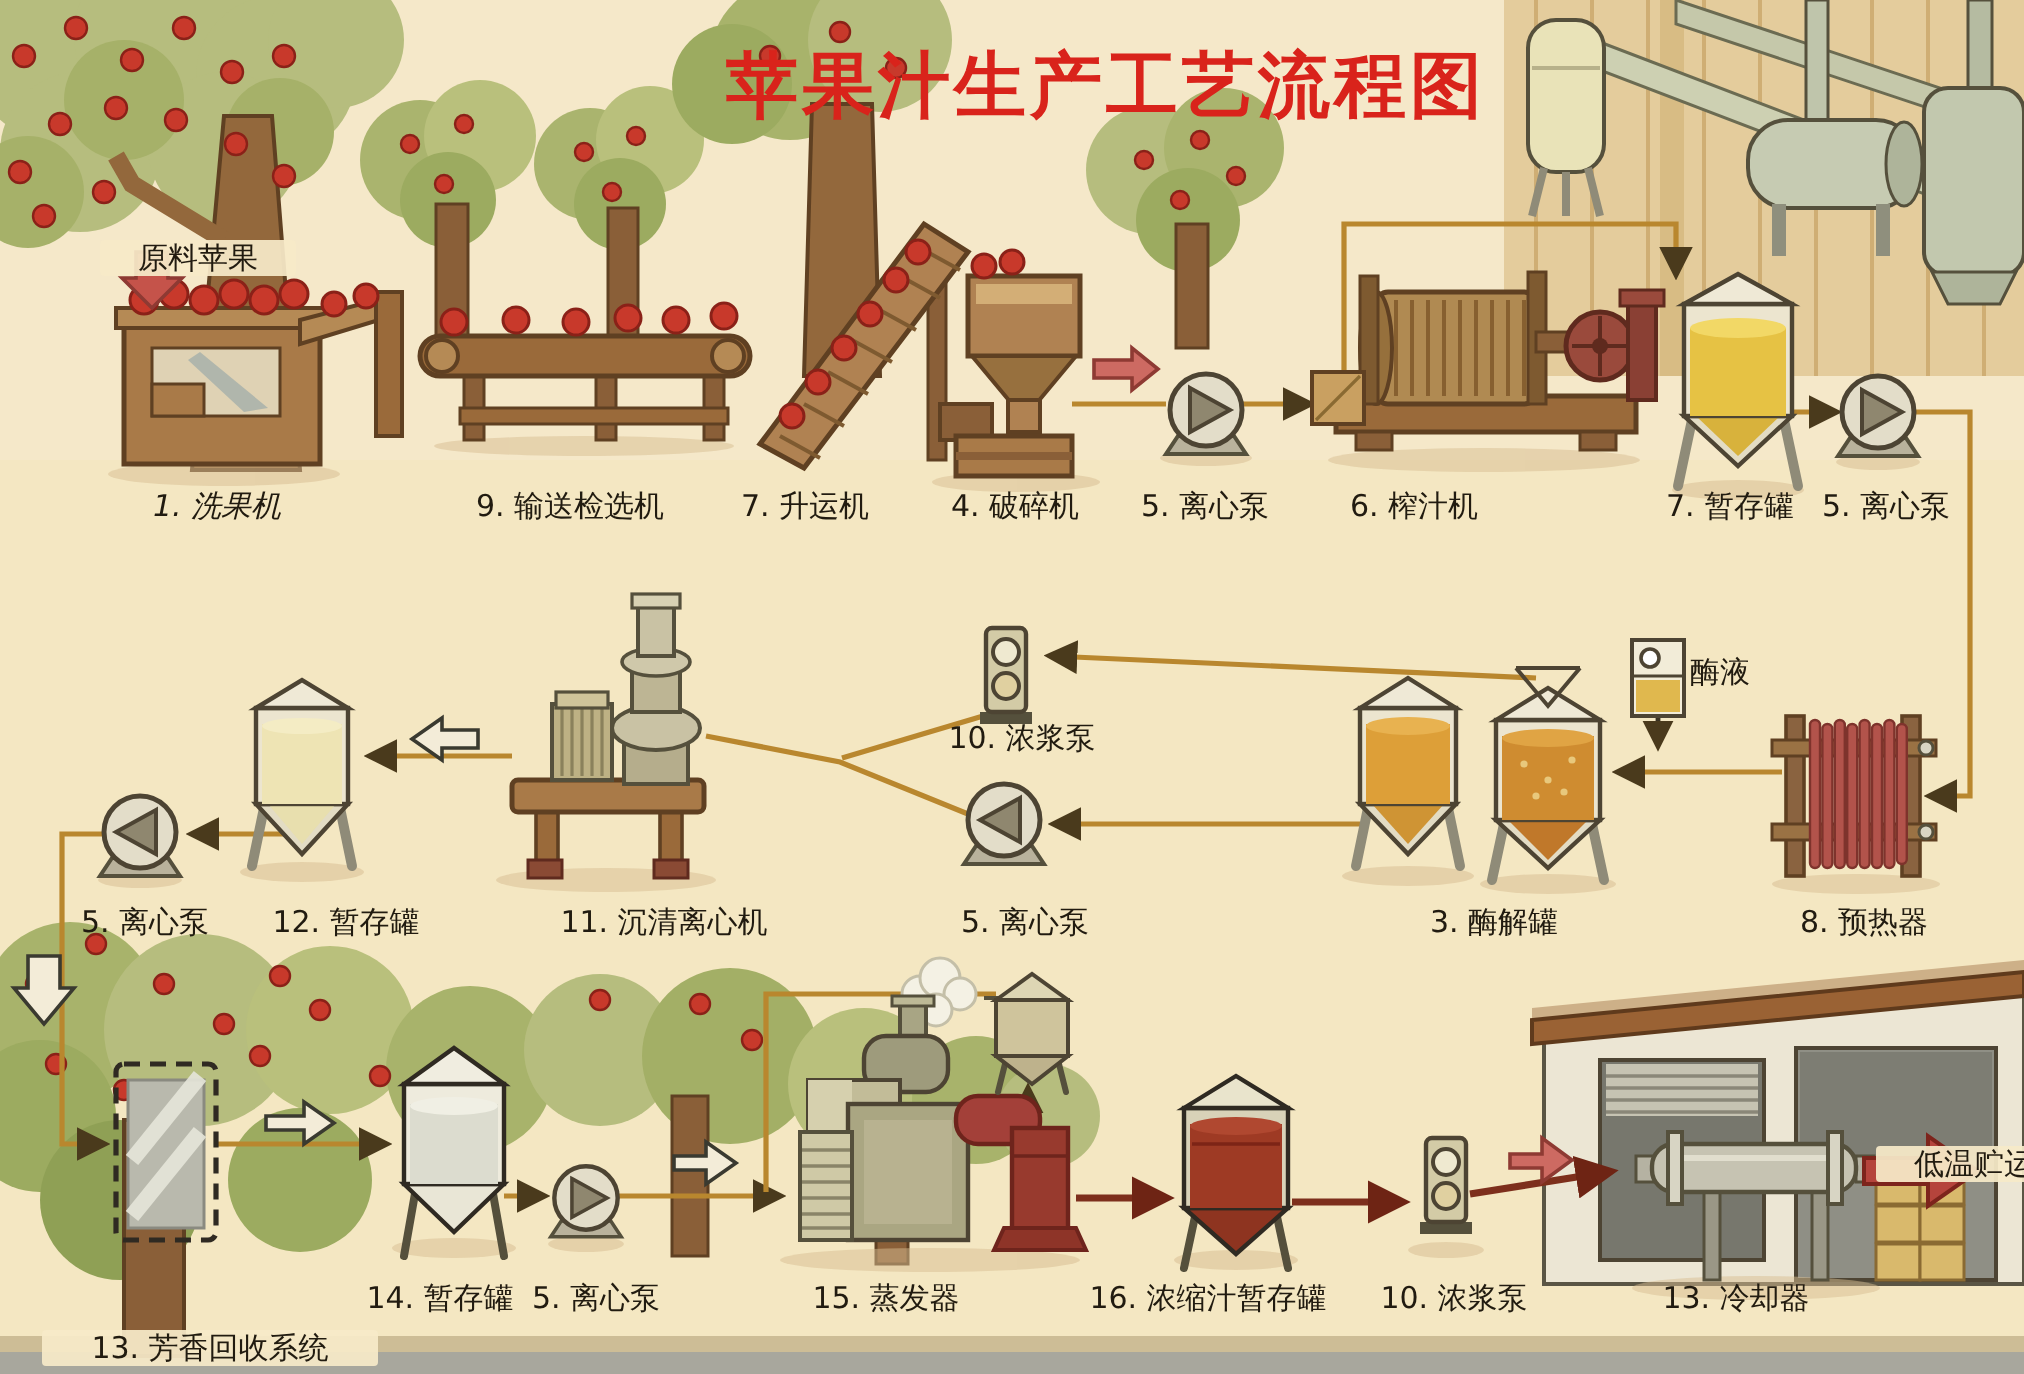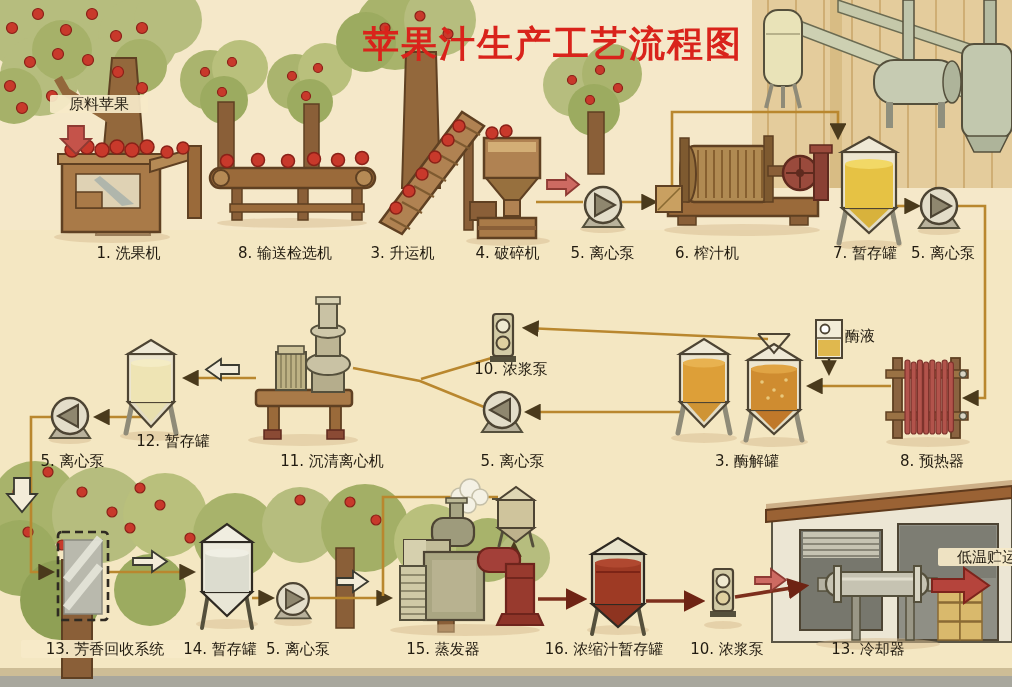--- a/index.html
+++ b/index.html
@@ -4,21 +4,21 @@
 <style>
   html,body{margin:0;padding:0;background:#888;}
   .stage{position:relative;width:1012px;height:687px;overflow:hidden;
          background:#f4e7c2;font-family:"DejaVu Sans","Liberation Sans",sans-serif;}
   .stage svg{position:absolute;left:0;top:0;}
   .page-title{position:absolute;left:336px;top:24px;width:322px;margin:0;
       text-align:center;font-size:36px;line-height:40px;font-weight:bold;
       color:#d9231b;letter-spacing:2px;white-space:nowrap;padding-left:27px;}
   .lbl{position:absolute;font-size:15px;line-height:18px;color:#211b10;
        text-align:center;white-space:nowrap;font-weight:500;}
-  .chip{background:rgba(246,234,200,.93);padding:0 19px;border-radius:2px;}
+  .chip{background:rgba(246,234,200,.93);padding:0 19px;border-radius:2px;margin-top:25px;}
 </style>
 </head>
 <body>
 
 <div class="stage">
 
 <svg width="1012" height="687" viewBox="0 0 1012 687">
 <defs>
   <marker id="mG" viewBox="0 0 10 10" refX="7.5" refY="5" markerWidth="6.5" markerHeight="6.5" orient="auto">
     <path d="M0,0 L10,5 L0,10 Z" fill="#4a3a1c"></path>
@@ -575,31 +575,31 @@
   <path d="M932,579 H964 V568 L989,585.5 L964,603 V592 H932 Z" fill="#b5443c" stroke="#7d241c" stroke-width="2"></path>
 </g>
 </svg>
 
 <h1 class="page-title">苹果汁生产工艺流程图</h1>
 
 <span class="lbl chip" style="left:50px;top:95px;">原料苹果</span>
 <span class="lbl" style="left:845px;top:327px;">酶液</span>
 <span class="lbl chip" style="left:938px;top:548px;">低温贮运</span>
 
-<span class="lbl" style="left:76px;top:244px;width:105px;">1. 洗果机</span>
-<span class="lbl" style="left:225px;top:244px;width:120px;">8. 输送检选机</span>
-<span class="lbl" style="left:355px;top:244px;width:95px;">3. 升运机</span>
+<span class="lbl" style="left:56px;top:244px;width:105px;font-style:italic;">1. 洗果机</span>
+<span class="lbl" style="left:225px;top:244px;width:120px;">9. 输送检选机</span>
+<span class="lbl" style="left:355px;top:244px;width:95px;">7. 升运机</span>
 <span class="lbl" style="left:460px;top:244px;width:95px;">4. 破碎机</span>
 <span class="lbl" style="left:555px;top:244px;width:95px;">5. 离心泵</span>
 <span class="lbl" style="left:657px;top:244px;width:100px;">6. 榨汁机</span>
 <span class="lbl" style="left:820px;top:244px;width:90px;">7. 暂存罐</span>
 <span class="lbl" style="left:898px;top:244px;width:90px;">5. 离心泵</span>
 
 <span class="lbl" style="left:30px;top:452px;width:85px;">5. 离心泵</span>
-<span class="lbl" style="left:128px;top:432px;width:90px;">12. 暂存罐</span>
+<span class="lbl" style="left:128px;top:452px;width:90px;">12. 暂存罐</span>
 <span class="lbl" style="left:272px;top:452px;width:120px;">11. 沉清离心机</span>
 <span class="lbl" style="left:470px;top:452px;width:85px;">5. 离心泵</span>
 <span class="lbl" style="left:702px;top:452px;width:90px;">3. 酶解罐</span>
 <span class="lbl" style="left:887px;top:452px;width:90px;">8. 预热器</span>
 <span class="lbl" style="left:463px;top:360px;width:96px;">10. 浓浆泵</span>
 
 <span class="lbl chip" style="left:21px;top:640px;width:130px;">13. 芳香回收系统</span>
 <span class="lbl" style="left:175px;top:640px;width:90px;">14. 暂存罐</span>
 <span class="lbl" style="left:255px;top:640px;width:86px;">5. 离心泵</span>
 <span class="lbl" style="left:398px;top:640px;width:90px;">15. 蒸发器</span>

